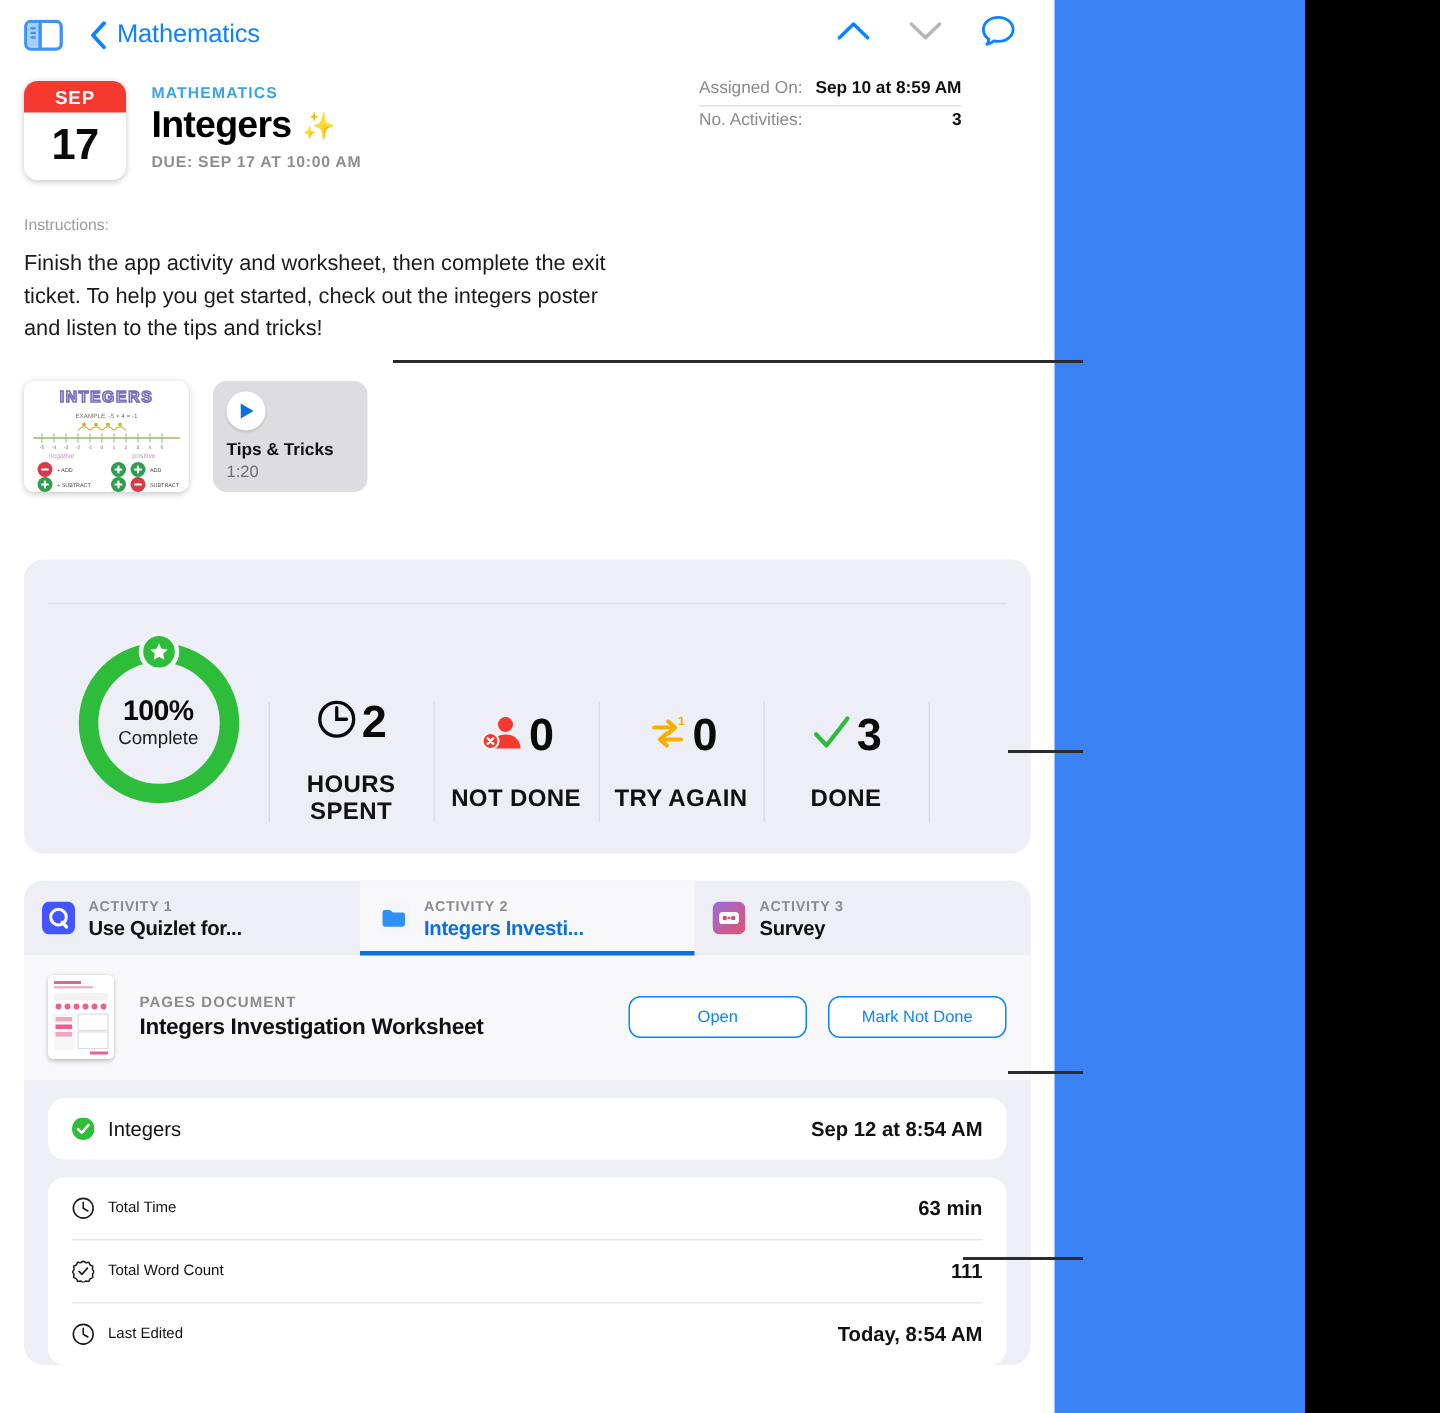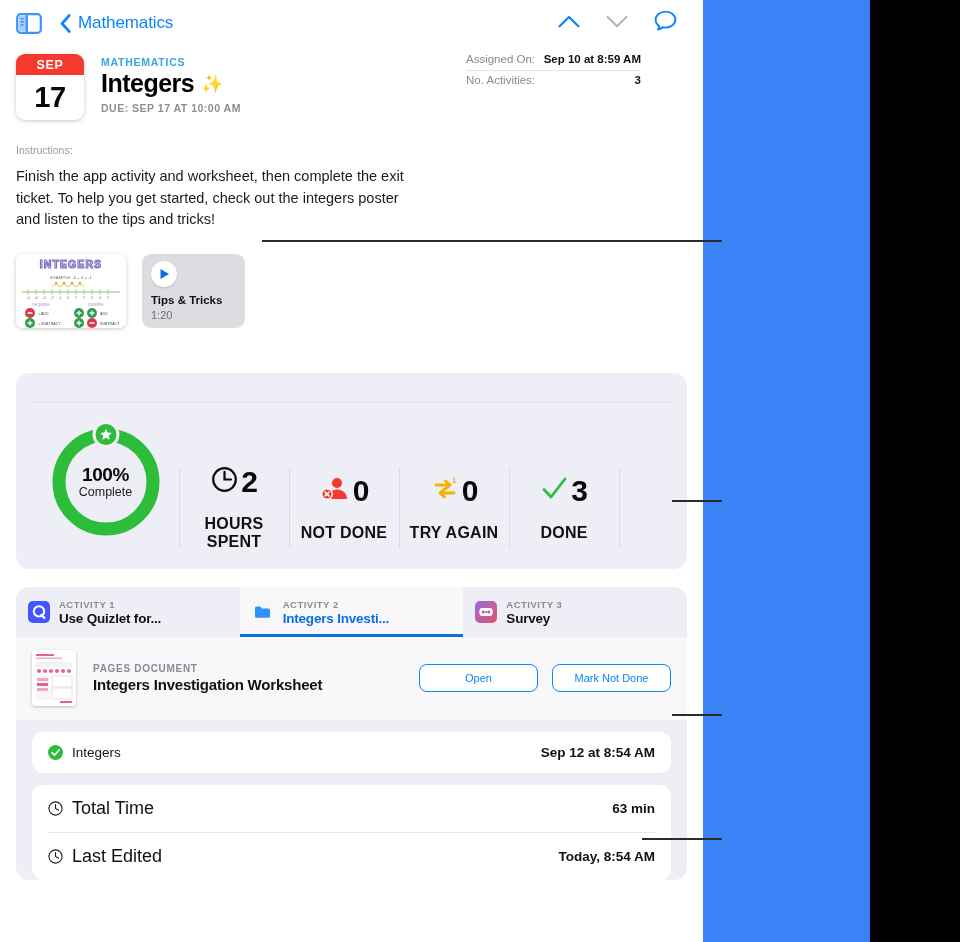--- a/index.html
+++ b/index.html
@@ -185,21 +185,21 @@
     margin: 12px 16px 0 16px; background: #fff; border-radius: 11px;
     display: flex; align-items: center; padding: 13px 16px;
   }
   .pill-row-ico { width: 15px; height: 15px; flex: none; margin-right: 9px; }
   .pill-k { font-size: 13.5px; color: #111; }
   .pill-v { margin-left: auto; font-size: 13.5px; font-weight: 700; color: #111; }
 
   #details-card { margin: 12px 16px 0 16px; background: #fff; border-radius: 11px; padding: 0 16px; }
   .det-row { display: flex; align-items: center; padding: 13px 0; }
   .det-row + .det-row { border-top: 1px solid #e7e7ea; }
-  .det-k { font-size: 18px; color: #111; }
+  .det-k { font-size: 10px; color: #111; }
   .det-v { margin-left: auto; font-size: 13.5px; font-weight: 700; color: #111; }
 
   
   .leader { position: absolute; height: 2px; background: #2b2b2b; }
   #leader-1 { left: 262px;  top: 240px; width: 460px; }
   #leader-2 { left: 672px;  top: 500px; width: 50px; }
   #leader-3 { left: 672px;  top: 714px; width: 50px; }
   #leader-4 { left: 642px;  top: 838px; width: 80px; }
 </style>
 </head>
@@ -557,20 +557,32 @@
               <circle cx="7.5" cy="7.5" r="6.6" fill="none" stroke="#1b1b1d" stroke-width="1.1"></circle>
               <path d="M7.5 3.6 V7.5 L10.6 9.3" fill="none" stroke="#1b1b1d" stroke-width="1.1" stroke-linecap="round"></path>
             </svg>
           </span>
           <span class="det-k">Total Time</span>
           <span class="det-v">63 min</span>
         </div>
         <div class="det-row">
           <span class="pill-row-ico">
             <svg width="15" height="15" viewBox="0 0 15 15">
+              <path d="M7.5 .7 l1.7 1.1 2-.3 .9 1.8 1.8 .9 -.3 2 1.1 1.7 -1.1 1.7 .3 2 -1.8 .9
+                       -.9 1.8 -2 -.3 -1.7 1.1 -1.7 -1.1 -2 .3 -.9 -1.8 -1.8 -.9 .3 -2 -1.1 -1.7
+                       1.1 -1.7 -.3 -2 1.8 -.9 .9 -1.8 2 .3 z" fill="none" stroke="#1b1b1d" stroke-width="1"></path>
+              <path d="M4.7 7.6 L6.6 9.6 L10.3 5.4" fill="none" stroke="#1b1b1d" stroke-width="1.1" stroke-linecap="round" stroke-linejoin="round"></path>
+            </svg>
+          </span>
+          <span class="det-k">Total Word Count</span>
+          <span class="det-v">111</span>
+        </div>
+        <div class="det-row">
+          <span class="pill-row-ico">
+            <svg width="15" height="15" viewBox="0 0 15 15">
               <circle cx="7.5" cy="7.5" r="6.6" fill="none" stroke="#1b1b1d" stroke-width="1.1"></circle>
               <path d="M7.5 3.6 V7.5 L10.6 9.3" fill="none" stroke="#1b1b1d" stroke-width="1.1" stroke-linecap="round"></path>
             </svg>
           </span>
           <span class="det-k">Last Edited</span>
           <span class="det-v">Today, 8:54 AM</span>
         </div>
       </div>
     </div>
 

